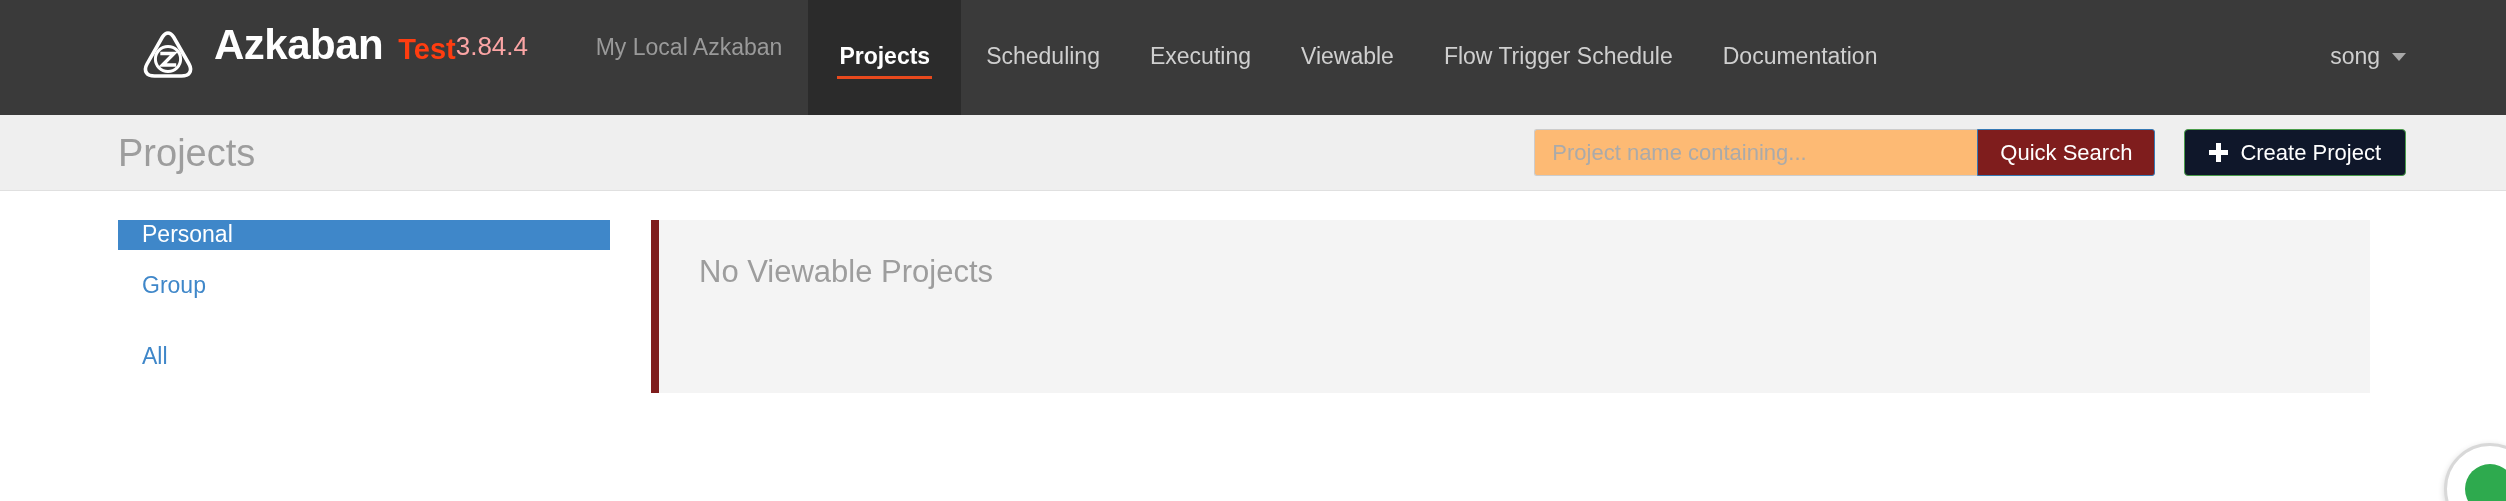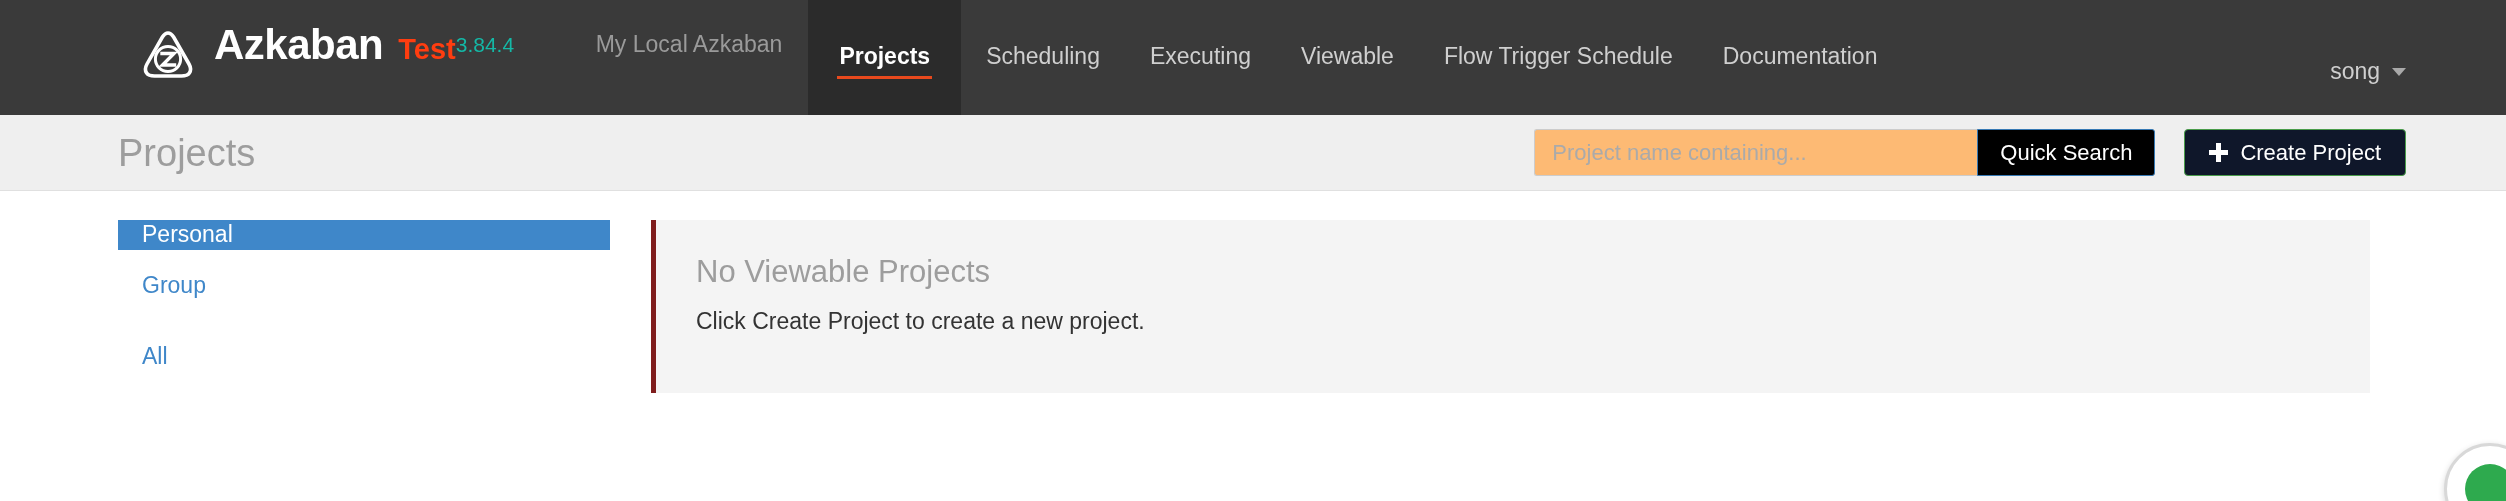--- a/index.html
+++ b/index.html
@@ -48,22 +48,22 @@
     margin-left:15px;
     line-height:1;
   }
   .brand-line2 {
     display:flex;
     align-items:baseline;
     margin-top:9px;
     white-space:nowrap;
   }
   .brand-version {
-    font-size:21px;
-    color:#14b8a6;
+    font-size:26px;
+    color:#fca5a5;
     line-height:1;
     width:140px;
   }
   .brand-tagline {
     font-size:23px;
     color:#9a9a9a;
     line-height:1;
   }
 
   .nav-links {
@@ -96,21 +96,20 @@
     height:3px;
     background:#e8491d;
   }
 
   .nav-right {
     margin-left:auto;
     display:flex;
     align-items:flex-start;
     padding-top:43px;
     padding-right:100px;
-    margin-top:15px;
   }
   .user-menu {
     font-size:23px;
     color:#cfcfcf;
     display:flex;
     align-items:center;
     text-decoration:none;
     white-space:nowrap;
   }
   .caret {
@@ -154,21 +153,21 @@
     background:#fdba74;
     padding:0 17px;
     font-size:22px;
     color:#555555;
     font-family:"Liberation Sans", sans-serif;
     outline:none;
   }
   .search-input::placeholder { color:#aaaaaa; }
   .btn-search {
     height:47px;
-    background:#000000;
+    background:#7f1d1d;
     border:1px solid #3679b4;
     border-radius:0 3px 3px 0;
     color:#ffffff;
     font-size:22px;
     padding:0 22px;
     cursor:pointer;
     font-family:"Liberation Sans", sans-serif;
     white-space:nowrap;
   }
   .btn-create {
@@ -223,21 +222,21 @@
   }
   .side-item.active {
     background:#3f87c9;
     color:#ffffff;
   }
   .side-item:not(.active) { padding-top:22px; padding-bottom:22px; }
 
   .panel {
     flex:1 1 auto;
     background:#f4f4f4;
-    border-left:5px solid #7f1d1d;
+    border-left:8px solid #7f1d1d;
     padding:36px 40px 42px 40px;
     min-height:133px;
   }
   .panel-title {
     font-size:31px;
     color:#9d9d9d;
     font-weight:normal;
     line-height:1;
     margin-bottom:20px;
   }
@@ -347,17 +346,16 @@
     <a href="#" class="side-item">
       <span>Group</span>
     </a>
     <a href="#" class="side-item">
       <span>All</span>
     </a>
   </div>
 
   <div class="panel">
     <div class="panel-title">No Viewable Projects</div>
-    <div class="panel-text">Click Create Project to create a new project.</div>
   </div>
 </div>
 
 <div class="corner-badge"></div>
 
 </body></html>

